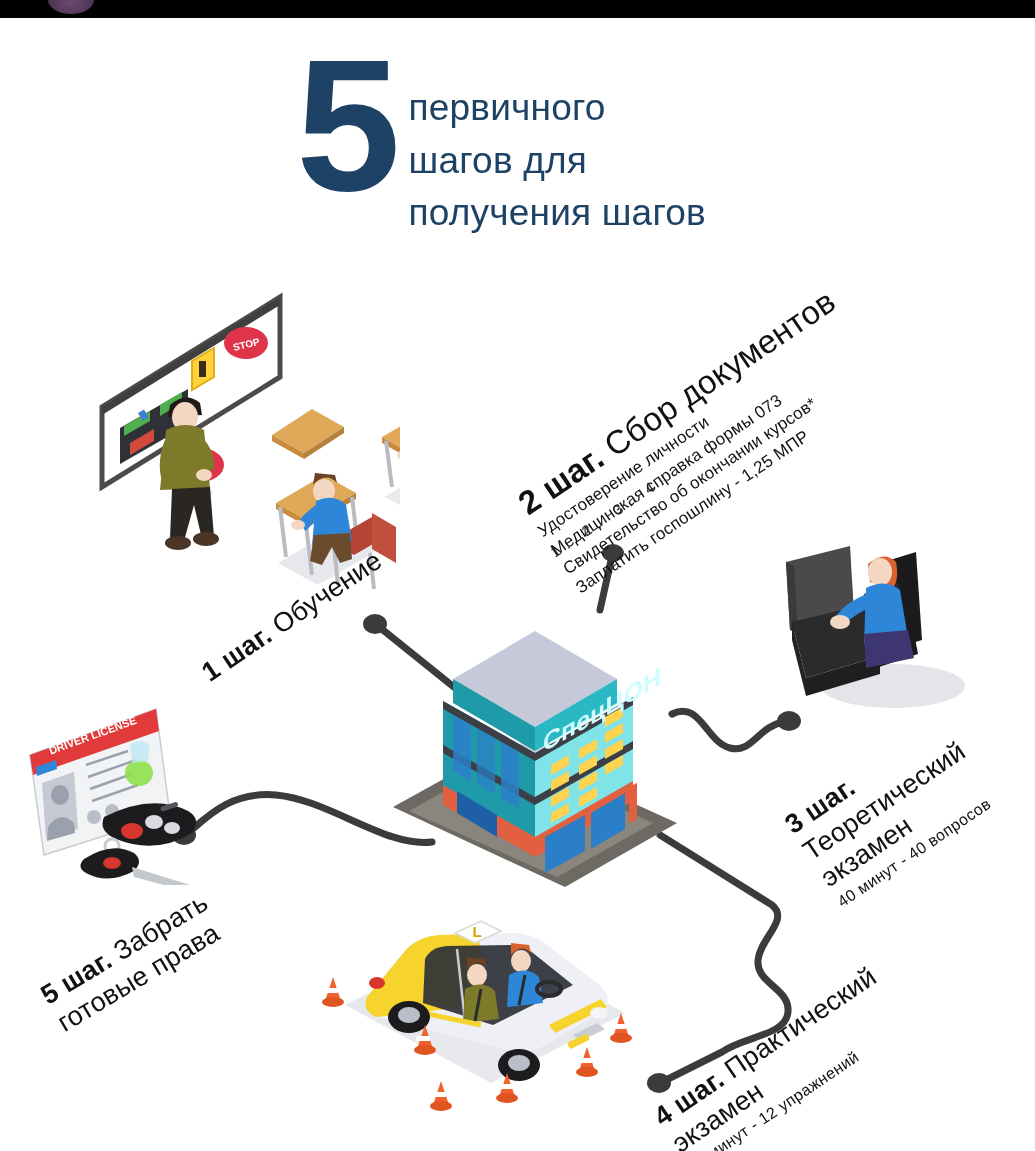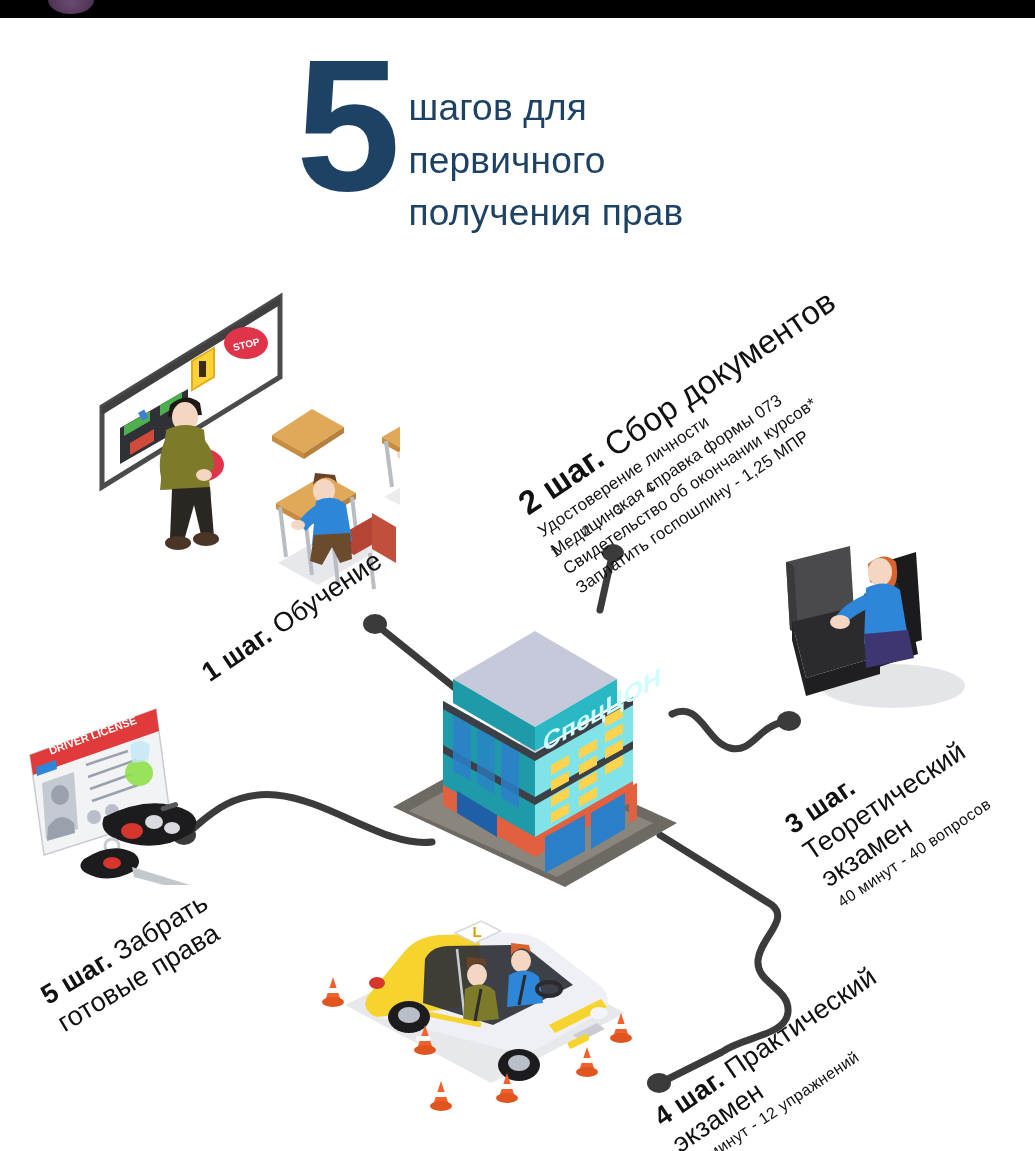--- a/index.html
+++ b/index.html
@@ -84,23 +84,23 @@
 
 <div class="stage">
 
   <div class="topbar">
     <div class="topbar-avatar"></div>
   </div>
 
   <div class="title-wrap">
     <div class="big-five">5</div>
     <div class="title-lines">
+      <div>первичного</div>
       <div>шагов для</div>
-      <div>первичного</div>
-      <div>получения прав</div>
+      <div>получения шагов</div>
     </div>
   </div>
 
   <svg class="connectors" viewBox="0 0 1035 1151">
     <g fill="none" stroke="#3b3b3b" stroke-width="7" stroke-linecap="round" stroke-linejoin="round">
 
       <path d="M378,626 L470,700"></path>
 
       <path d="M612,556 L600,610"></path>
 

